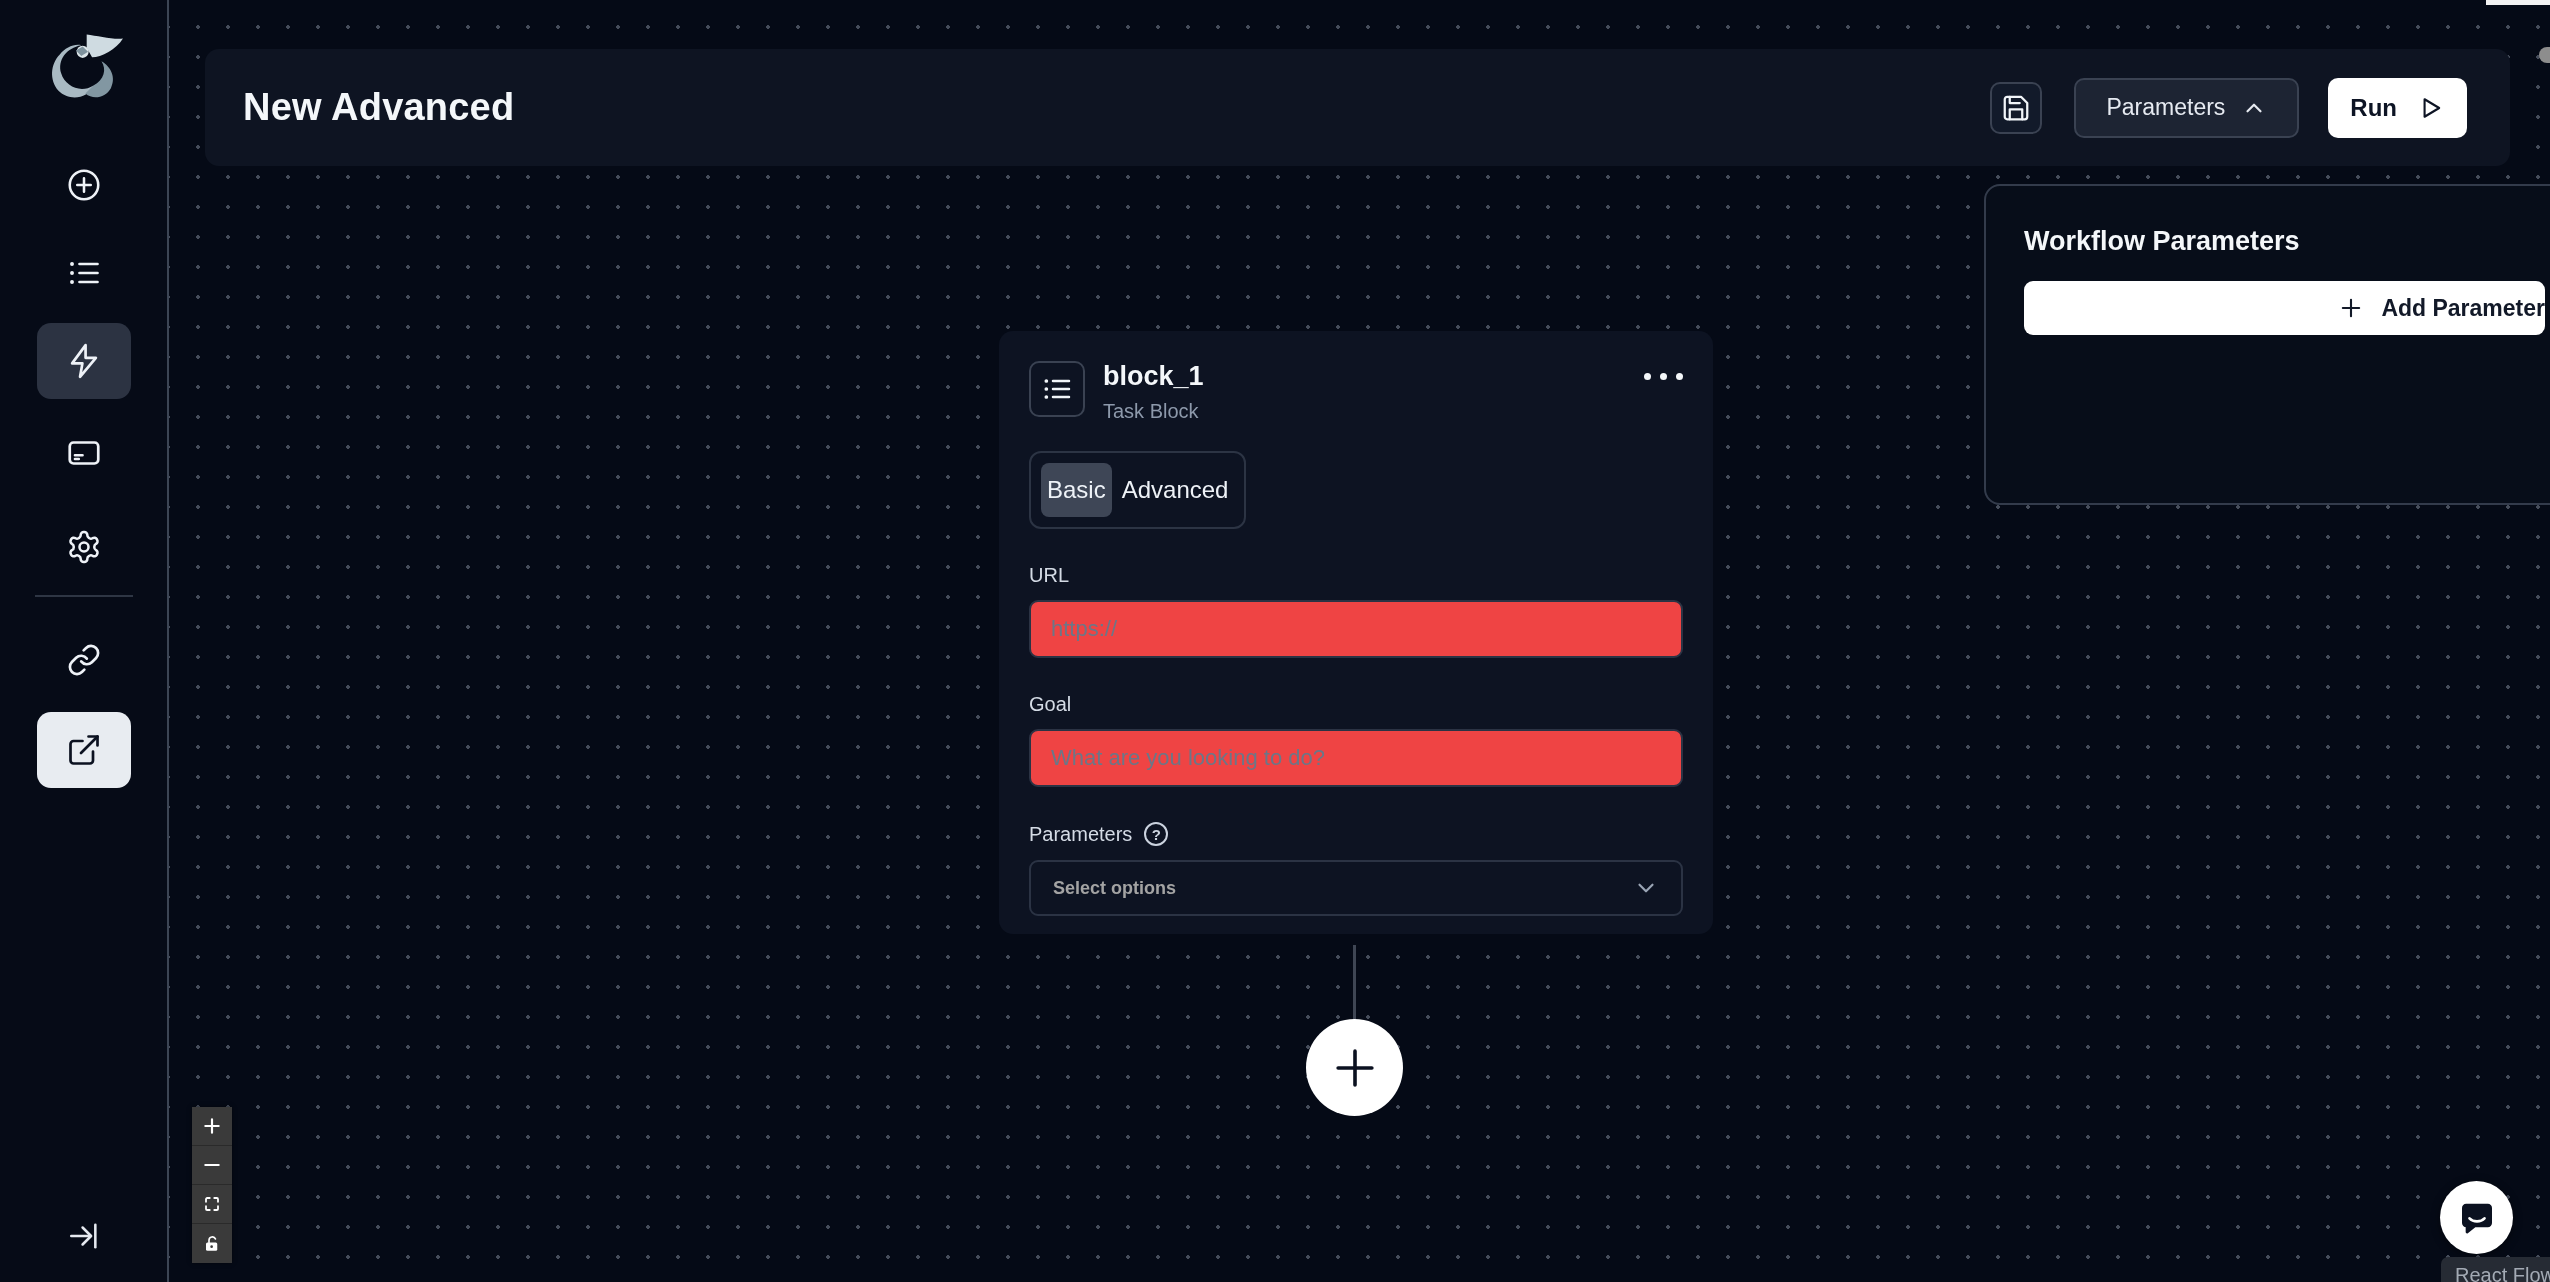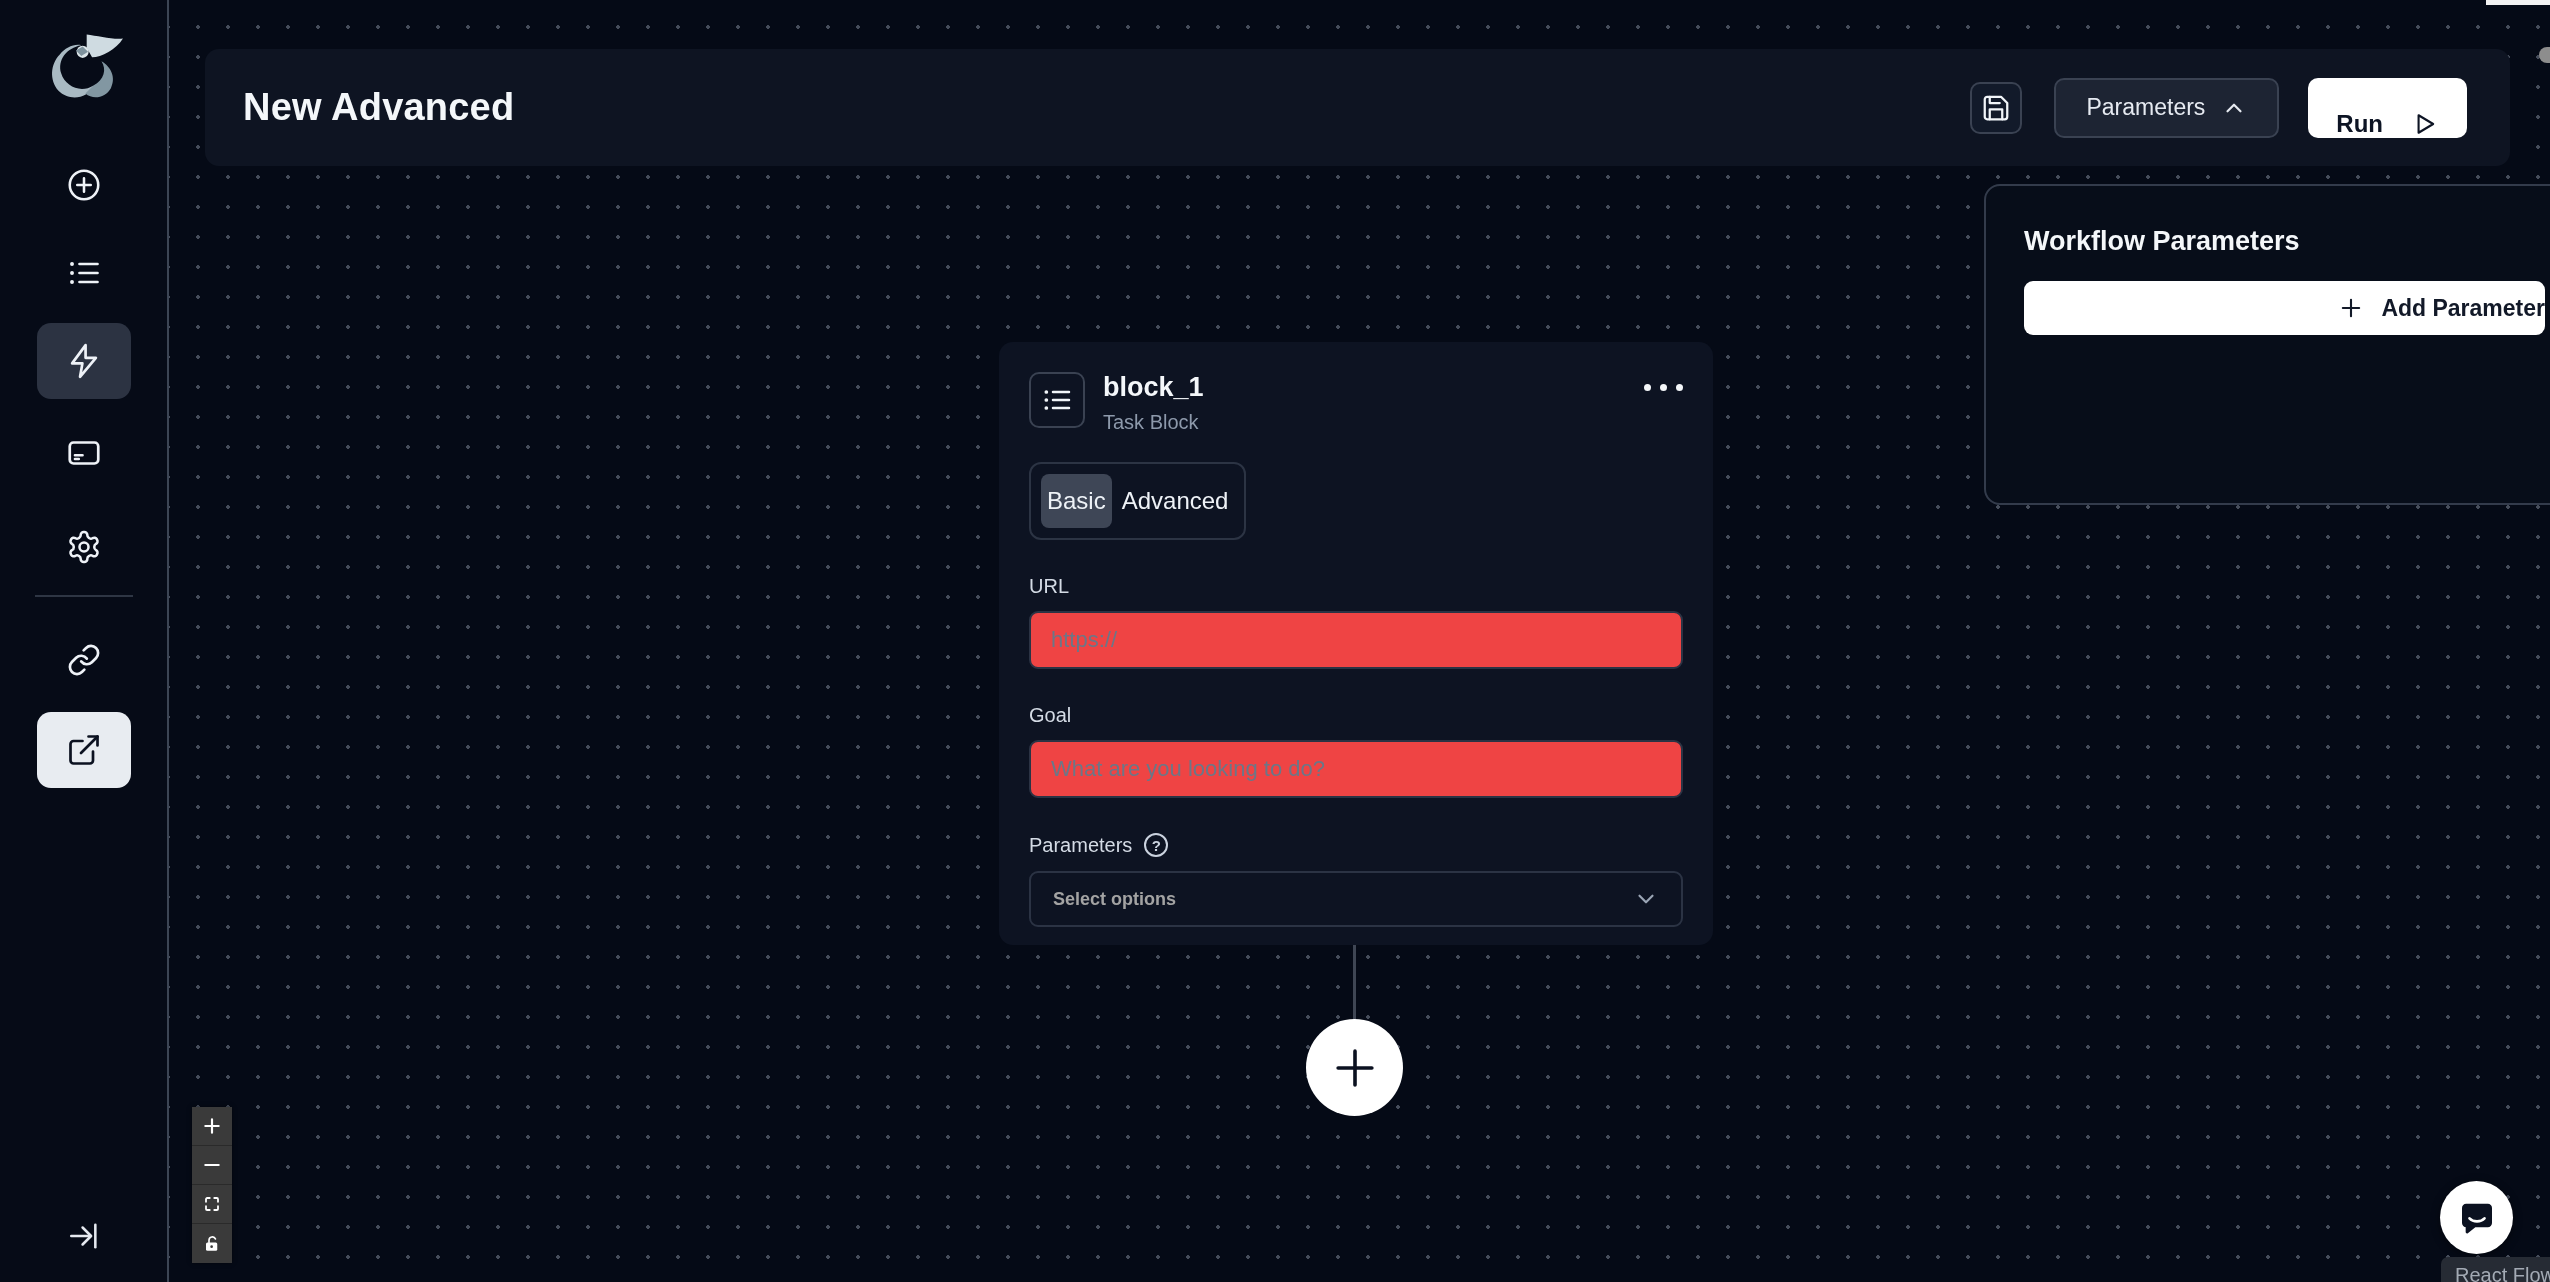--- a/index.html
+++ b/index.html
@@ -44,28 +44,28 @@
     background: #121a2a; border: 2px solid #3a4252;
     display:flex; align-items:center; justify-content:center; color:#f1f5f9; cursor:pointer;
   }
   .btn-parameters {
     margin-left: 32px; height: 60px; padding: 0 30px; border-radius: 10px;
     background: #1d2433; border: 2px solid #3a4252;
     display:flex; align-items:center; gap: 16px;
     font-size: 23px; color: #e6eaf1; cursor:pointer;
   }
   .btn-run {
-    margin-left: 29px; height: 60px; padding: 0 28px; border-radius: 10px;
+    margin-left: 29px; height: 60px; padding: 0 22px; border-radius: 10px;
     background: #ffffff; color: #0d1424; border: none;
-    display:flex; align-items:flex-end; gap: 28px;
+    display:flex; align-items:center; gap: 20px;
     font-size: 24px; font-weight: 700; cursor:pointer;
   }
   
   .node-card {
-    position: absolute; left: 999px; top: 342px; width: 714px; height: 603px;
+    position: absolute; left: 999px; top: 331px; width: 714px; height: 603px;
     background: #0d1322; border-radius: 14px; padding: 30px;
   }
   .node-head { display: flex; align-items: flex-start; }
   .node-iconbox {
     width: 56px; height: 56px; border-radius: 10px;
     border: 2px solid #3a4252; color: #f1f5f9;
     display:flex; align-items:center; justify-content:center; flex: none;
   }
   .node-titles { margin-left: 18px; }
   .node-title { font-size: 27px; font-weight: 700; color: #f4f7fa; }

